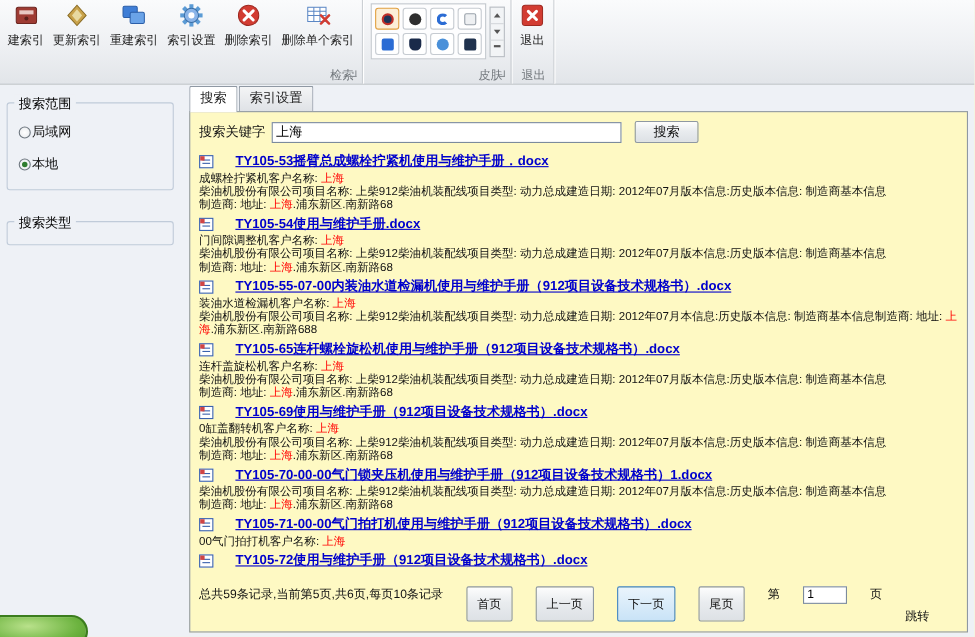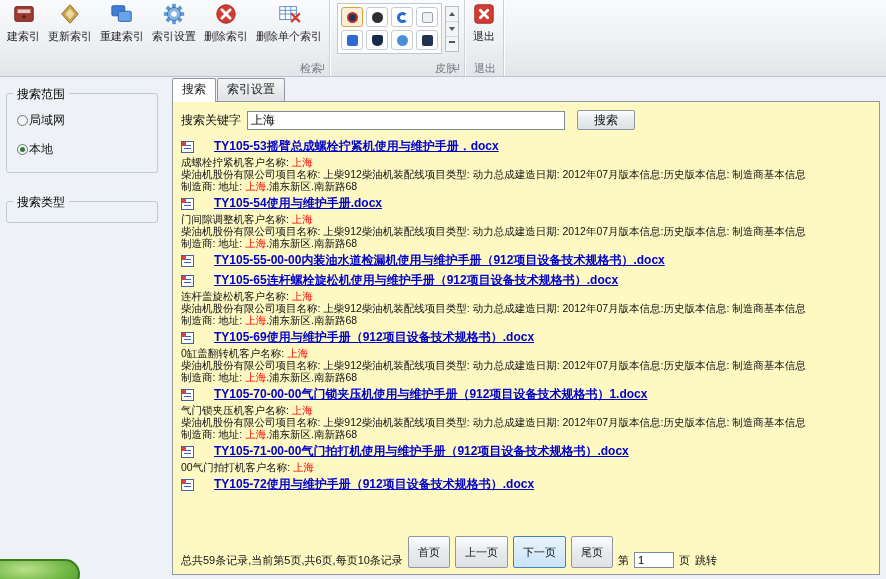--- a/index.html
+++ b/index.html
@@ -67,21 +67,21 @@
   .search-btn{margin-left:6px;}
   .results{flex:1;padding:2px 8px 0;overflow:hidden;}
   .result{margin-bottom:3px;}
   .res-title{display:flex;align-items:center;gap:20px;margin:2px 0 1px;}
   .doc-icon{width:13px;height:12px;background:#fff;border:1px solid #3a62ad;display:inline-block;position:relative;flex:none;}
   .doc-icon::before{content:"";position:absolute;left:2px;right:2px;top:3px;height:1px;background:#3a62ad;box-shadow:0 3px 0 #3a62ad;}
   .doc-icon::after{content:"";position:absolute;left:0;top:0;width:4px;height:4px;background:#d04545;}
   .res-link{font-size:12px;font-weight:bold;color:var(--link-color);text-decoration:underline;cursor:pointer;white-space:nowrap;}
   .res-line{font-size:10.5px;line-height:12px;color:#111;}
   .res-line .red{color:var(--highlight-color);}
-  .pagination{display:flex;align-items:flex-end;gap:5px;padding:3px 8px 6px;font-size:11px;}
+  .pagination{display:flex;align-items:flex-start;gap:21px;padding:3px 8px 6px;font-size:11px;}
   .btn.pg{height:32px;padding:0 9px;font-size:11px;}
   .btn.pg.focused{border-color:#3f83c4;background:linear-gradient(#eaf4fc,#c9e3f7);}
   .pg-input{width:40px;height:16px;border:1px solid #7c8b9d;font-size:11px;padding:0 3px;font-family:inherit;}
   .jump-label{cursor:pointer;margin-top:20px;}
   .green-blob{position:absolute;left:-14px;bottom:-10px;width:94px;height:30px;border-radius:16px;background:radial-gradient(ellipse at 42% 32%,#b9e18b,#6cb33f 62%,#4f9428);border:2px solid #3b7d1d;}
 </style>
 </head>
 <body>
 
 <div class="app">
@@ -277,22 +277,26 @@
     <div class="res-lines">
                 <div class="res-line"><span>门间隙调整机客户名称: </span><span class="red">上海</span></div>
                 <div class="res-line"><span>柴油机股份有限公司项目名称: 上柴912柴油机装配线项目类型: 动力总成建造日期: 2012年07月版本信息:历史版本信息: 制造商基本信息</span></div>
                 <div class="res-line"><span>制造商: 地址: </span><span class="red">上海</span><span>.浦东新区.南新路68</span></div>
               </div>
   </div>
 
   <div class="result">
     <div class="res-title">
       <span class="doc-icon"></span>
-      <a class="res-link">TY105-55-00-00内装油水道检漏机使用与维护手册（912项目设备技术规格书）.docx</a>
-    </div>
+      <a class="res-link">TY105-55-07-00内装油水道检漏机使用与维护手册（912项目设备技术规格书）.docx</a>
+    </div>
+    <div class="res-lines">
+                <div class="res-line"><span>装油水道检漏机客户名称: </span><span class="red">上海</span></div>
+                <div class="res-line"><span>柴油机股份有限公司项目名称: 上柴912柴油机装配线项目类型: 动力总成建造日期: 2012年07月本信息:历史版本信息: 制造商基本信息制造商: 地址: </span><span class="red">上海</span><span>.浦东新区.南新路688</span></div>
+              </div>
   </div>
 
   <div class="result">
     <div class="res-title">
       <span class="doc-icon"></span>
       <a class="res-link">TY105-65连杆螺栓旋松机使用与维护手册（912项目设备技术规格书）.docx</a>
     </div>
     <div class="res-lines">
                 <div class="res-line"><span>连杆盖旋松机客户名称: </span><span class="red">上海</span></div>
                 <div class="res-line"><span>柴油机股份有限公司项目名称: 上柴912柴油机装配线项目类型: 动力总成建造日期: 2012年07月版本信息:历史版本信息: 制造商基本信息</span></div>
@@ -311,21 +315,20 @@
                 <div class="res-line"><span>制造商: 地址: </span><span class="red">上海</span><span>.浦东新区.南新路68</span></div>
               </div>
   </div>
 
   <div class="result">
     <div class="res-title">
       <span class="doc-icon"></span>
       <a class="res-link">TY105-70-00-00气门锁夹压机使用与维护手册（912项目设备技术规格书）1.docx</a>
     </div>
     <div class="res-lines">
-                <div class="res-line"><span>气门锁夹压机客户名称: </span><span class="red">上海</span></div>
                 <div class="res-line"><span>柴油机股份有限公司项目名称: 上柴912柴油机装配线项目类型: 动力总成建造日期: 2012年07月版本信息:历史版本信息: 制造商基本信息</span></div>
                 <div class="res-line"><span>制造商: 地址: </span><span class="red">上海</span><span>.浦东新区.南新路68</span></div>
               </div>
   </div>
 
   <div class="result">
     <div class="res-title">
       <span class="doc-icon"></span>
       <a class="res-link">TY105-71-00-00气门拍打机使用与维护手册（912项目设备技术规格书）.docx</a>
     </div>

